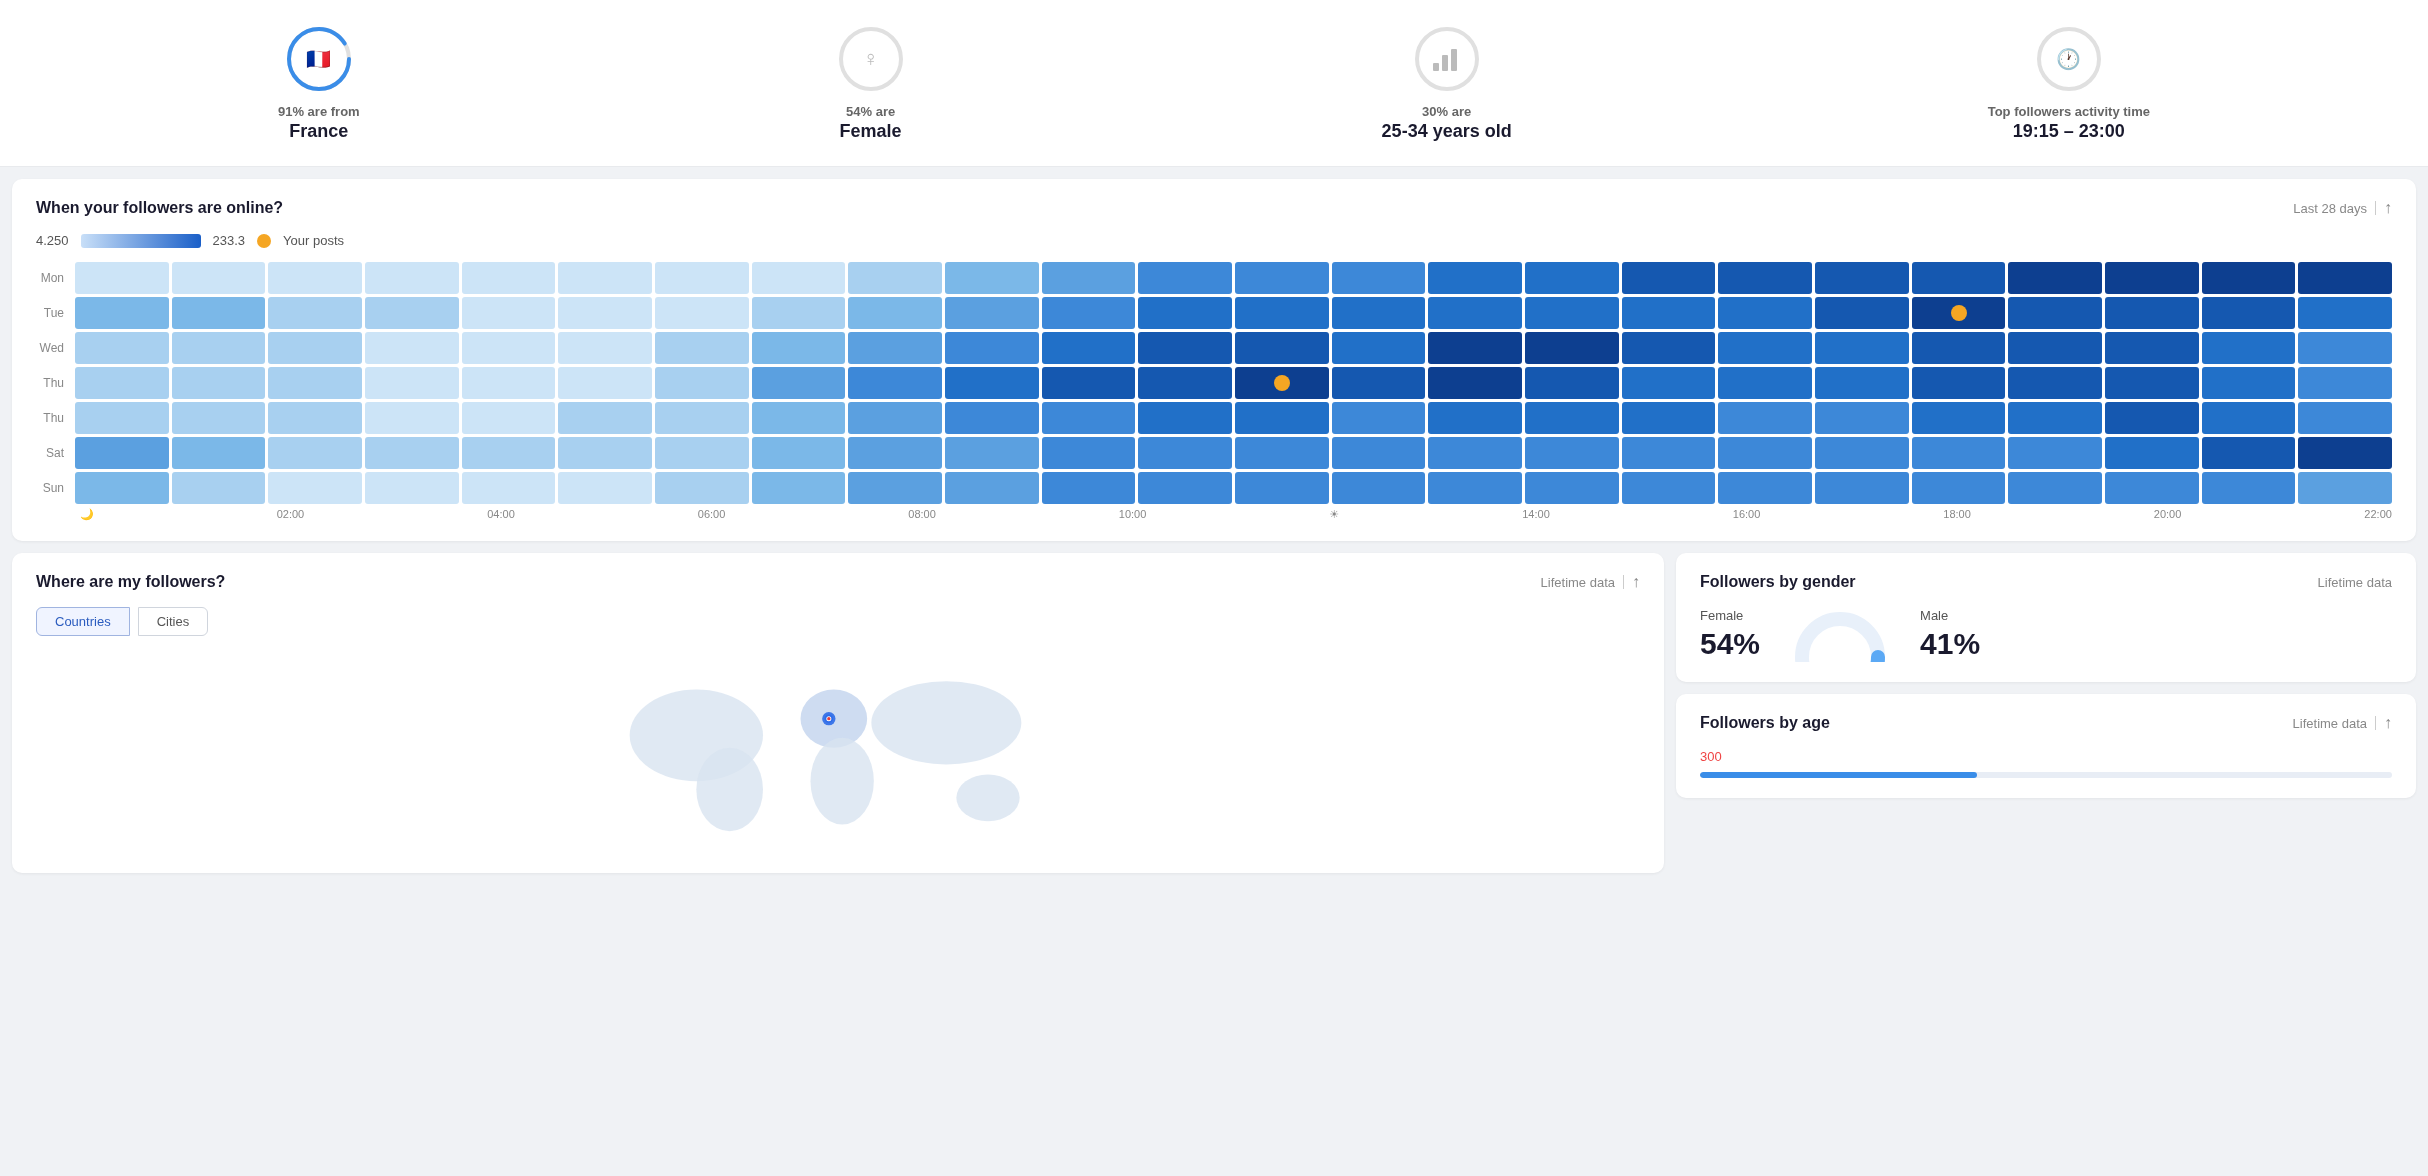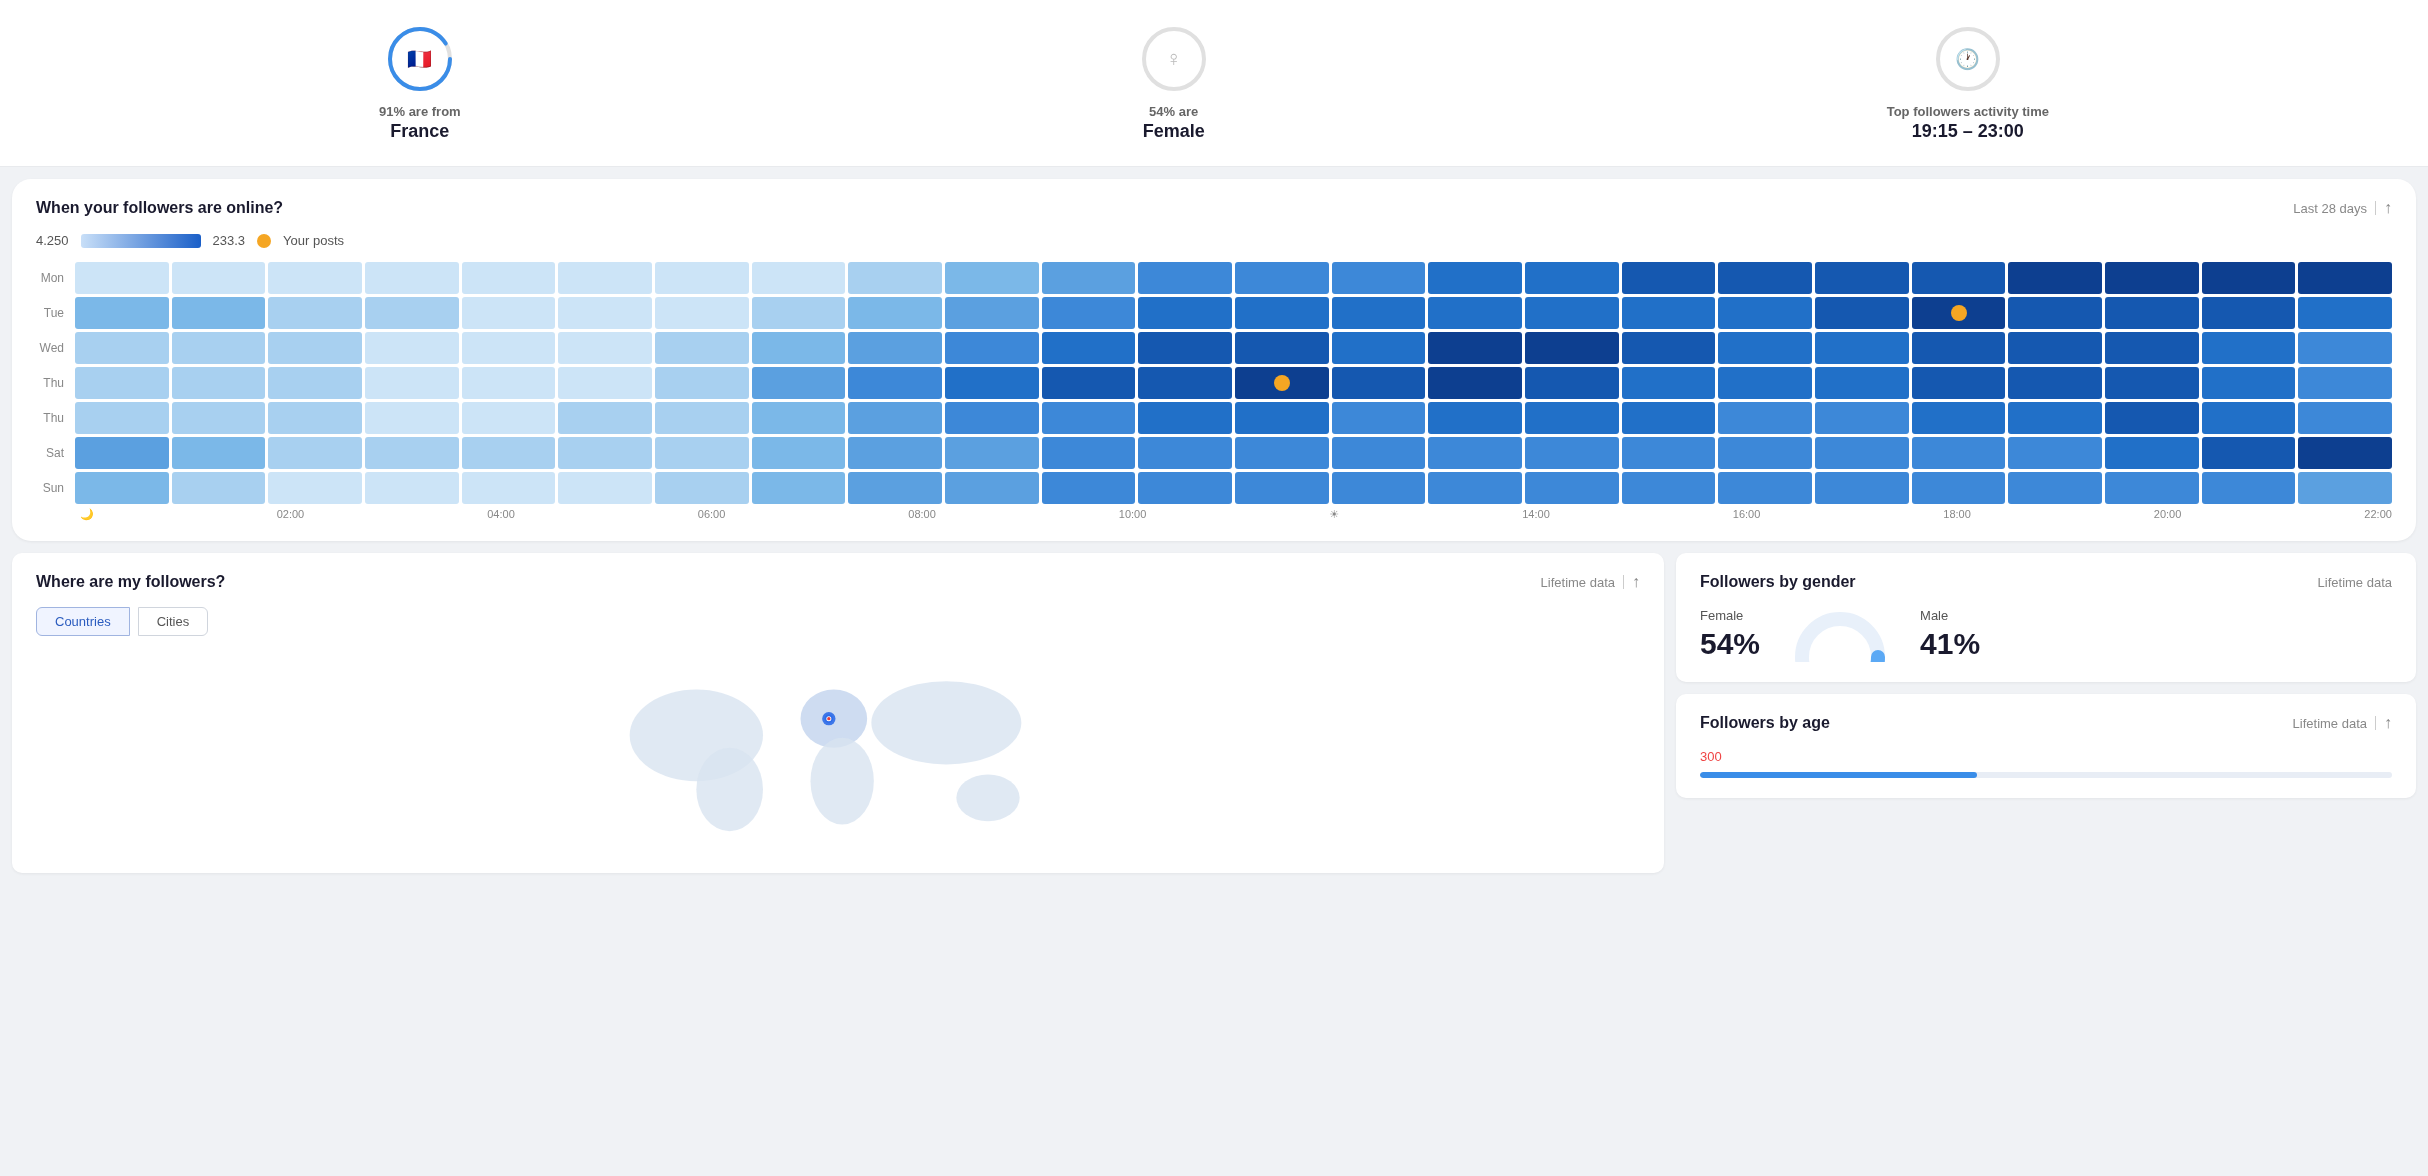--- a/index.html
+++ b/index.html
@@ -33,21 +33,21 @@
     }
     .stat-label-bold {
       font-size: 18px;
       font-weight: 700;
       color: #1a1a2e;
     }
 
     .section {
       background: #fff;
       margin: 12px;
-      border-radius: 19px;
+      border-radius: 10px;
       padding: 20px 24px;
       box-shadow: 0 1px 3px rgba(0,0,0,0.06);
     }
     .section-header {
       display: flex;
       justify-content: space-between;
       align-items: center;
       margin-bottom: 16px;
     }
     .section-title {
@@ -272,20 +272,35 @@
     <div class="stat-icon-wrap">
       <svg viewBox="0 0 70 70" class="circle-ring">
         <circle cx="35" cy="35" r="30" fill="none" stroke="#e0e0e0" stroke-width="4"></circle>
       </svg>
       <span class="circle-inner-icon" style="font-size:22px;color:#bbb;">♀</span>
     </div>
     <span class="stat-label-top">54% are</span>
     <span class="stat-label-bold">Female</span>
   </div>
 
+  <div class="stat-item">
+    <div class="stat-icon-wrap">
+      <svg viewBox="0 0 70 70" class="circle-ring">
+        <circle cx="35" cy="35" r="30" fill="none" stroke="#e0e0e0" stroke-width="4"></circle>
+      </svg>
+
+      <svg width="32" height="28" viewBox="0 0 32 28" style="position:absolute;top:50%;left:50%;transform:translate(-50%,-50%);">
+        <rect x="2" y="18" width="6" height="8" rx="1" fill="#bbb"></rect>
+        <rect x="11" y="10" width="6" height="16" rx="1" fill="#bbb"></rect>
+        <rect x="20" y="4" width="6" height="22" rx="1" fill="#bbb"></rect>
+      </svg>
+    </div>
+    <span class="stat-label-top">30% are</span>
+    <span class="stat-label-bold">25-34 years old</span>
+  </div>
 
   <div class="stat-item">
     <div class="stat-icon-wrap">
       <svg viewBox="0 0 70 70" class="circle-ring">
         <circle cx="35" cy="35" r="30" fill="none" stroke="#e0e0e0" stroke-width="4"></circle>
       </svg>
       <span class="circle-inner-icon" style="font-size:20px;color:#bbb;">🕐</span>
     </div>
     <span class="stat-label-top">Top followers activity time</span>
     <span class="stat-label-bold">19:15 – 23:00</span>

